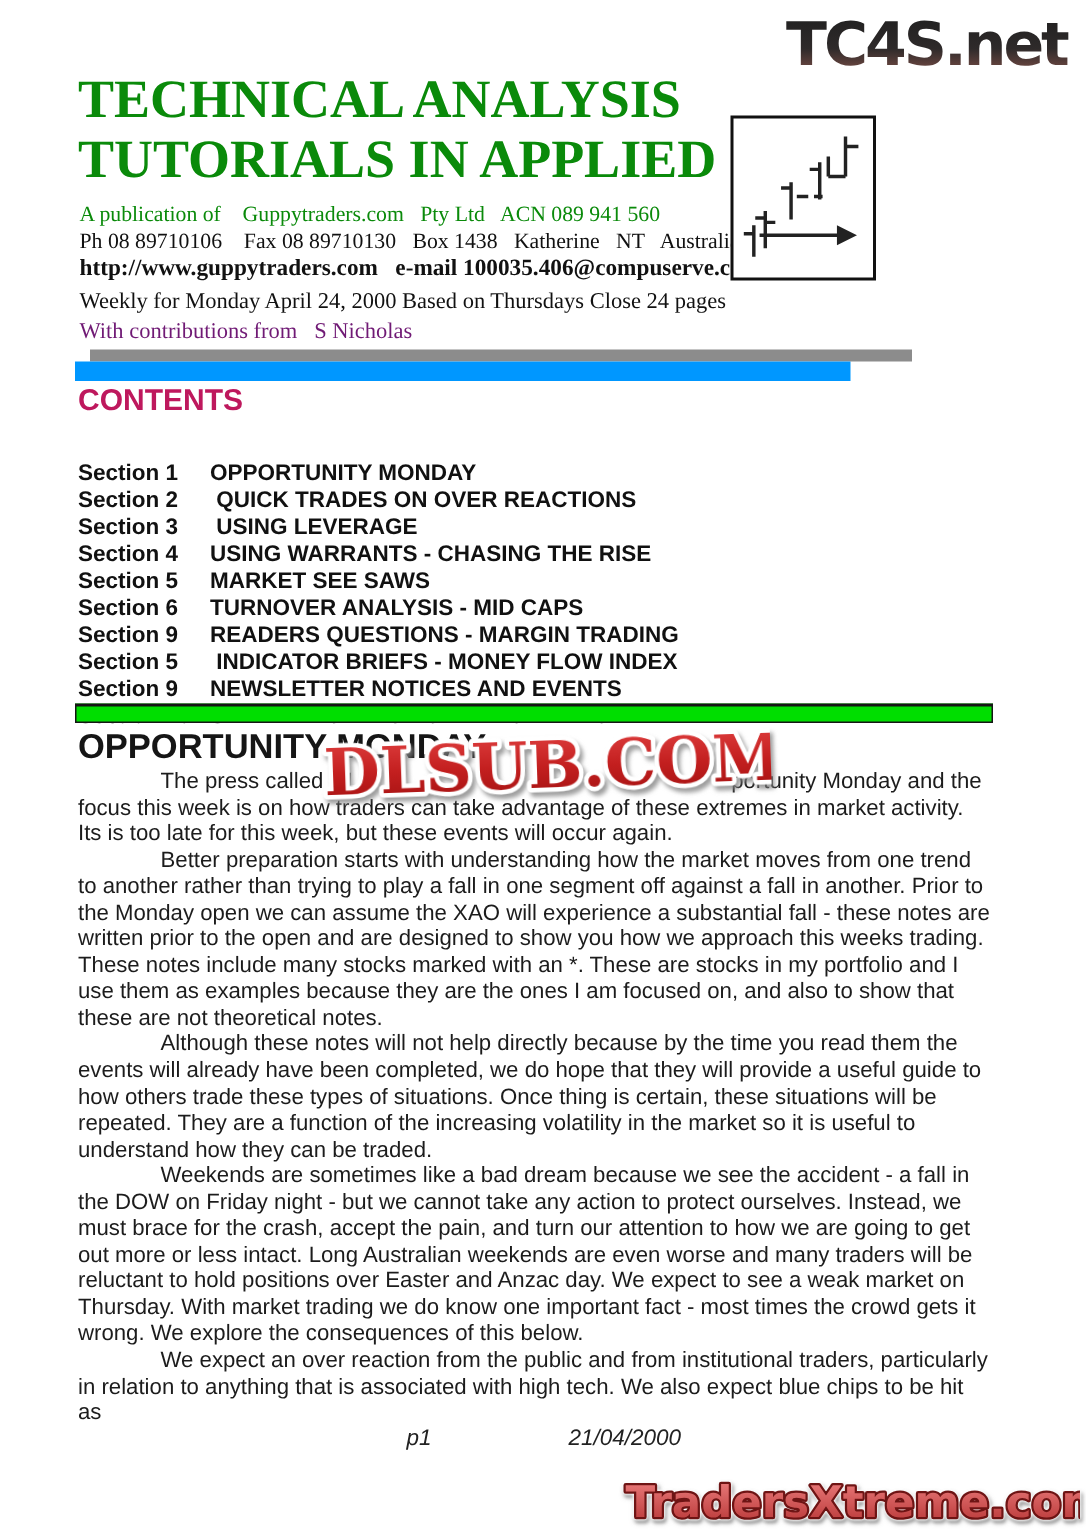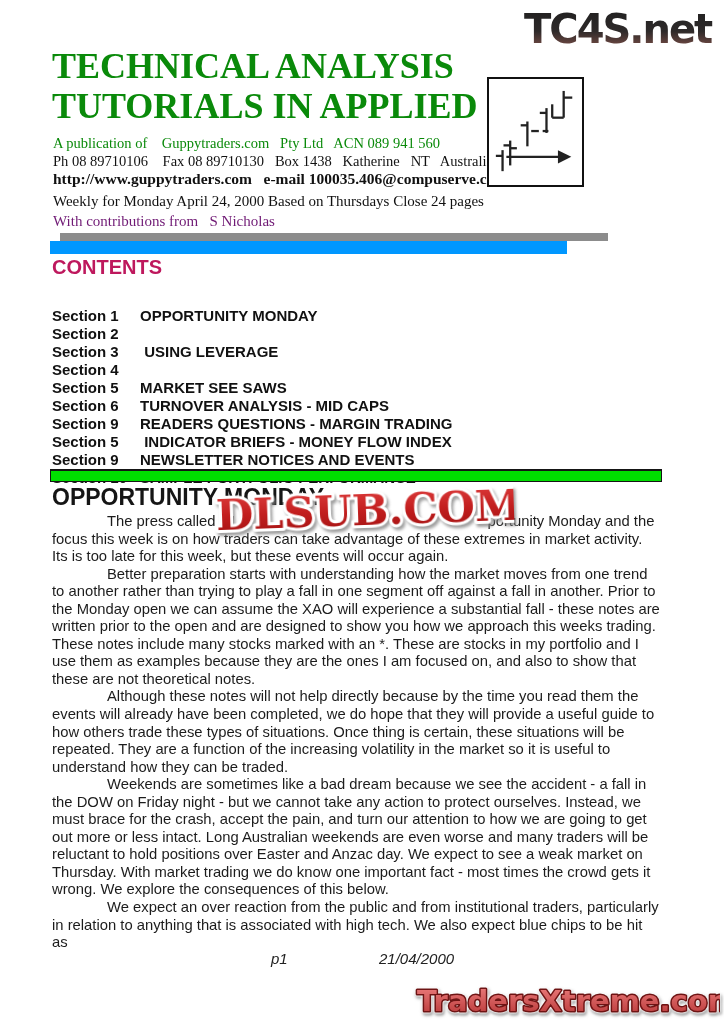--- a/index.html
+++ b/index.html
@@ -121,27 +121,29 @@
 <div class="abs" id="blue-bar"></div>
 
 <div class="abs" id="contents-heading">CONTENTS</div>
 <div class="abs" id="contents-list">
   <div class="toc-row">
     <span class="toc-num pre">Section 1</span>
     <span class="pre">OPPORTUNITY MONDAY</span>
   </div>
   <div class="toc-row">
     <span class="toc-num pre">Section 2</span>
+    <span class="pre"> QUICK TRADES ON OVER REACTIONS</span>
   </div>
   <div class="toc-row">
     <span class="toc-num pre">Section 3</span>
     <span class="pre"> USING LEVERAGE</span>
   </div>
   <div class="toc-row">
     <span class="toc-num pre">Section 4</span>
+    <span class="pre">USING WARRANTS - CHASING THE RISE</span>
   </div>
   <div class="toc-row">
     <span class="toc-num pre">Section 5</span>
     <span class="pre">MARKET SEE SAWS</span>
   </div>
   <div class="toc-row">
     <span class="toc-num pre">Section 6</span>
     <span class="pre">TURNOVER ANALYSIS - MID CAPS</span>
   </div>
   <div class="toc-row">

